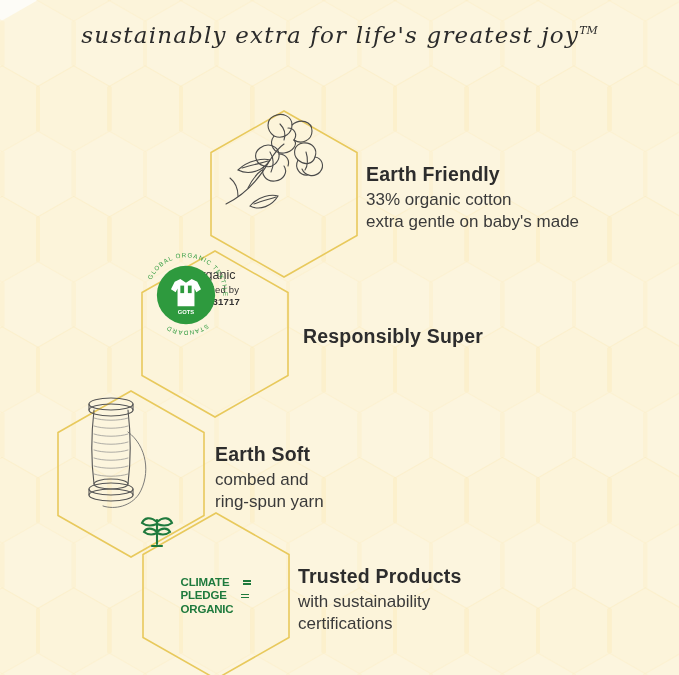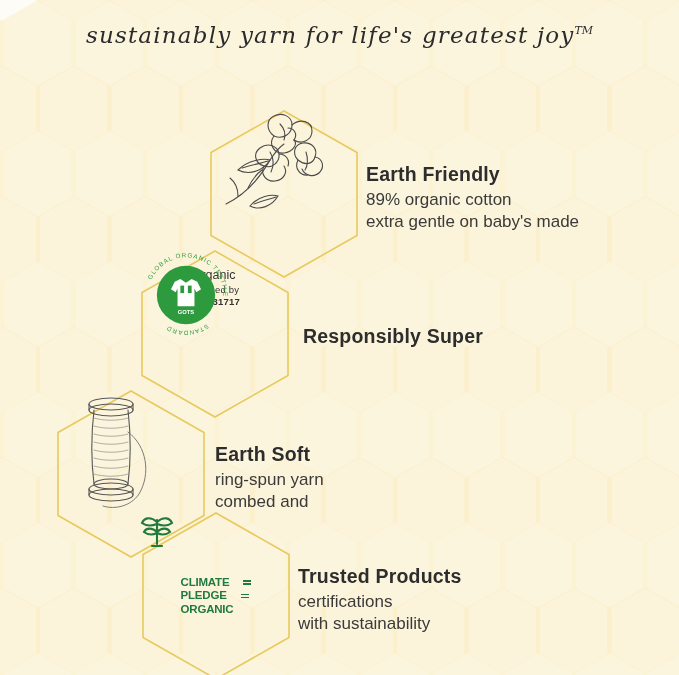--- a/index.html
+++ b/index.html
@@ -232,21 +232,21 @@
       <div class="hexcell" style="left: 214.32px; top: 652.5px; background: rgba(252, 240, 205, 0.6);"></div>
       <div class="hexcell" style="left: 285.76px; top: 652.5px; background: rgba(252, 240, 205, 0.6);"></div>
       <div class="hexcell" style="left: 357.2px; top: 652.5px; background: rgba(252, 240, 205, 0.6);"></div>
       <div class="hexcell" style="left: 428.64px; top: 652.5px; background: rgba(252, 240, 205, 0.6);"></div>
       <div class="hexcell" style="left: 500.08px; top: 652.5px; background: rgba(252, 240, 205, 0.6);"></div>
       <div class="hexcell" style="left: 571.52px; top: 652.5px; background: rgba(252, 240, 205, 0.6);"></div>
       <div class="hexcell" style="left: 642.96px; top: 652.5px; background: rgba(252, 240, 205, 0.6);"></div>
     </div>
 
   <div class="headline">
-    <span>sustainably yarn for life's greatest joy</span><span class="tm">TM</span>
+    <span>sustainably extra for life's greatest joy</span><span class="tm">TM</span>
   </div>
 
   <div class="feature" style="top:108px;left:208px;">
     <div class="hex-frame">
       <svg width="152" height="172" viewBox="0 0 152 172">
         <polygon points="76,3 149,44.5 149,127.5 76,169 3,127.5 3,44.5" fill="none" stroke="#e8c95c" stroke-width="1.6"></polygon>
       </svg>
       <div class="hex-inner">
 
         <svg width="120" height="120" viewBox="0 0 120 120">
@@ -281,21 +281,21 @@
             <path d="M30 62 C40 52 56 50 62 52 C56 62 42 68 30 62 Z"></path>
             <path d="M34 60 C44 57 54 55 60 53"></path>
             <path d="M42 98 C50 88 64 86 70 88 C64 98 52 103 42 98 Z"></path>
             <path d="M46 96 C54 93 62 91 68 89"></path>
           </g>
         </svg>
       </div>
     </div>
     <div class="ftext">
       <div class="ftitle">Earth Friendly</div>
-      <div class="fline">89% organic cotton</div>
+      <div class="fline">33% organic cotton</div>
       <div class="fline">extra gentle on baby's made</div>
     </div>
   </div>
 
   <div class="feature" style="top:248px;left:139px;">
     <div class="hex-frame">
       <svg width="152" height="172" viewBox="0 0 152 172">
         <polygon points="76,3 149,44.5 149,127.5 76,169 3,127.5 3,44.5" fill="none" stroke="#e8c95c" stroke-width="1.6"></polygon>
       </svg>
       <div class="hex-inner" style="justify-content:flex-start;padding-top:18px;">
@@ -370,22 +370,22 @@
               <path d="M39 86 C48 89 64 89 73 86"></path>
             </g>
 
             <path d="M73 44 C92 58 96 86 84 106 C76 118 60 122 48 118" stroke="#6d6d6d" stroke-width="0.9"></path>
           </g>
         </svg>
       </div>
     </div>
     <div class="ftext" style="margin-left:8px;">
       <div class="ftitle">Earth Soft</div>
+      <div class="fline">combed and</div>
       <div class="fline">ring-spun yarn</div>
-      <div class="fline">combed and</div>
     </div>
   </div>
 
   <div class="feature" style="top:510px;left:140px;">
     <div class="hex-frame">
       <svg width="152" height="172" viewBox="0 0 152 172">
         <polygon points="76,3 149,44.5 149,127.5 76,169 3,127.5 3,44.5" fill="none" stroke="#e8c95c" stroke-width="1.6"></polygon>
       </svg>
       <div class="hex-inner">
         <div class="cpf">
@@ -416,18 +416,18 @@
               <path d="M17 22 C12 17 6 18 4 22 C8 25 13 25 17 23"></path>
               <path d="M17 22 C22 17 28 18 30 22 C26 25 21 25 17 23"></path>
               <path d="M12 36 h10"></path>
             </g>
           </svg>
         </div>
       </div>
     </div>
     <div class="ftext" style="margin-left:6px;">
       <div class="ftitle">Trusted Products</div>
+      <div class="fline">with sustainability</div>
       <div class="fline">certifications</div>
-      <div class="fline">with sustainability</div>
     </div>
   </div>
 
 </div>
 
 </body></html>

